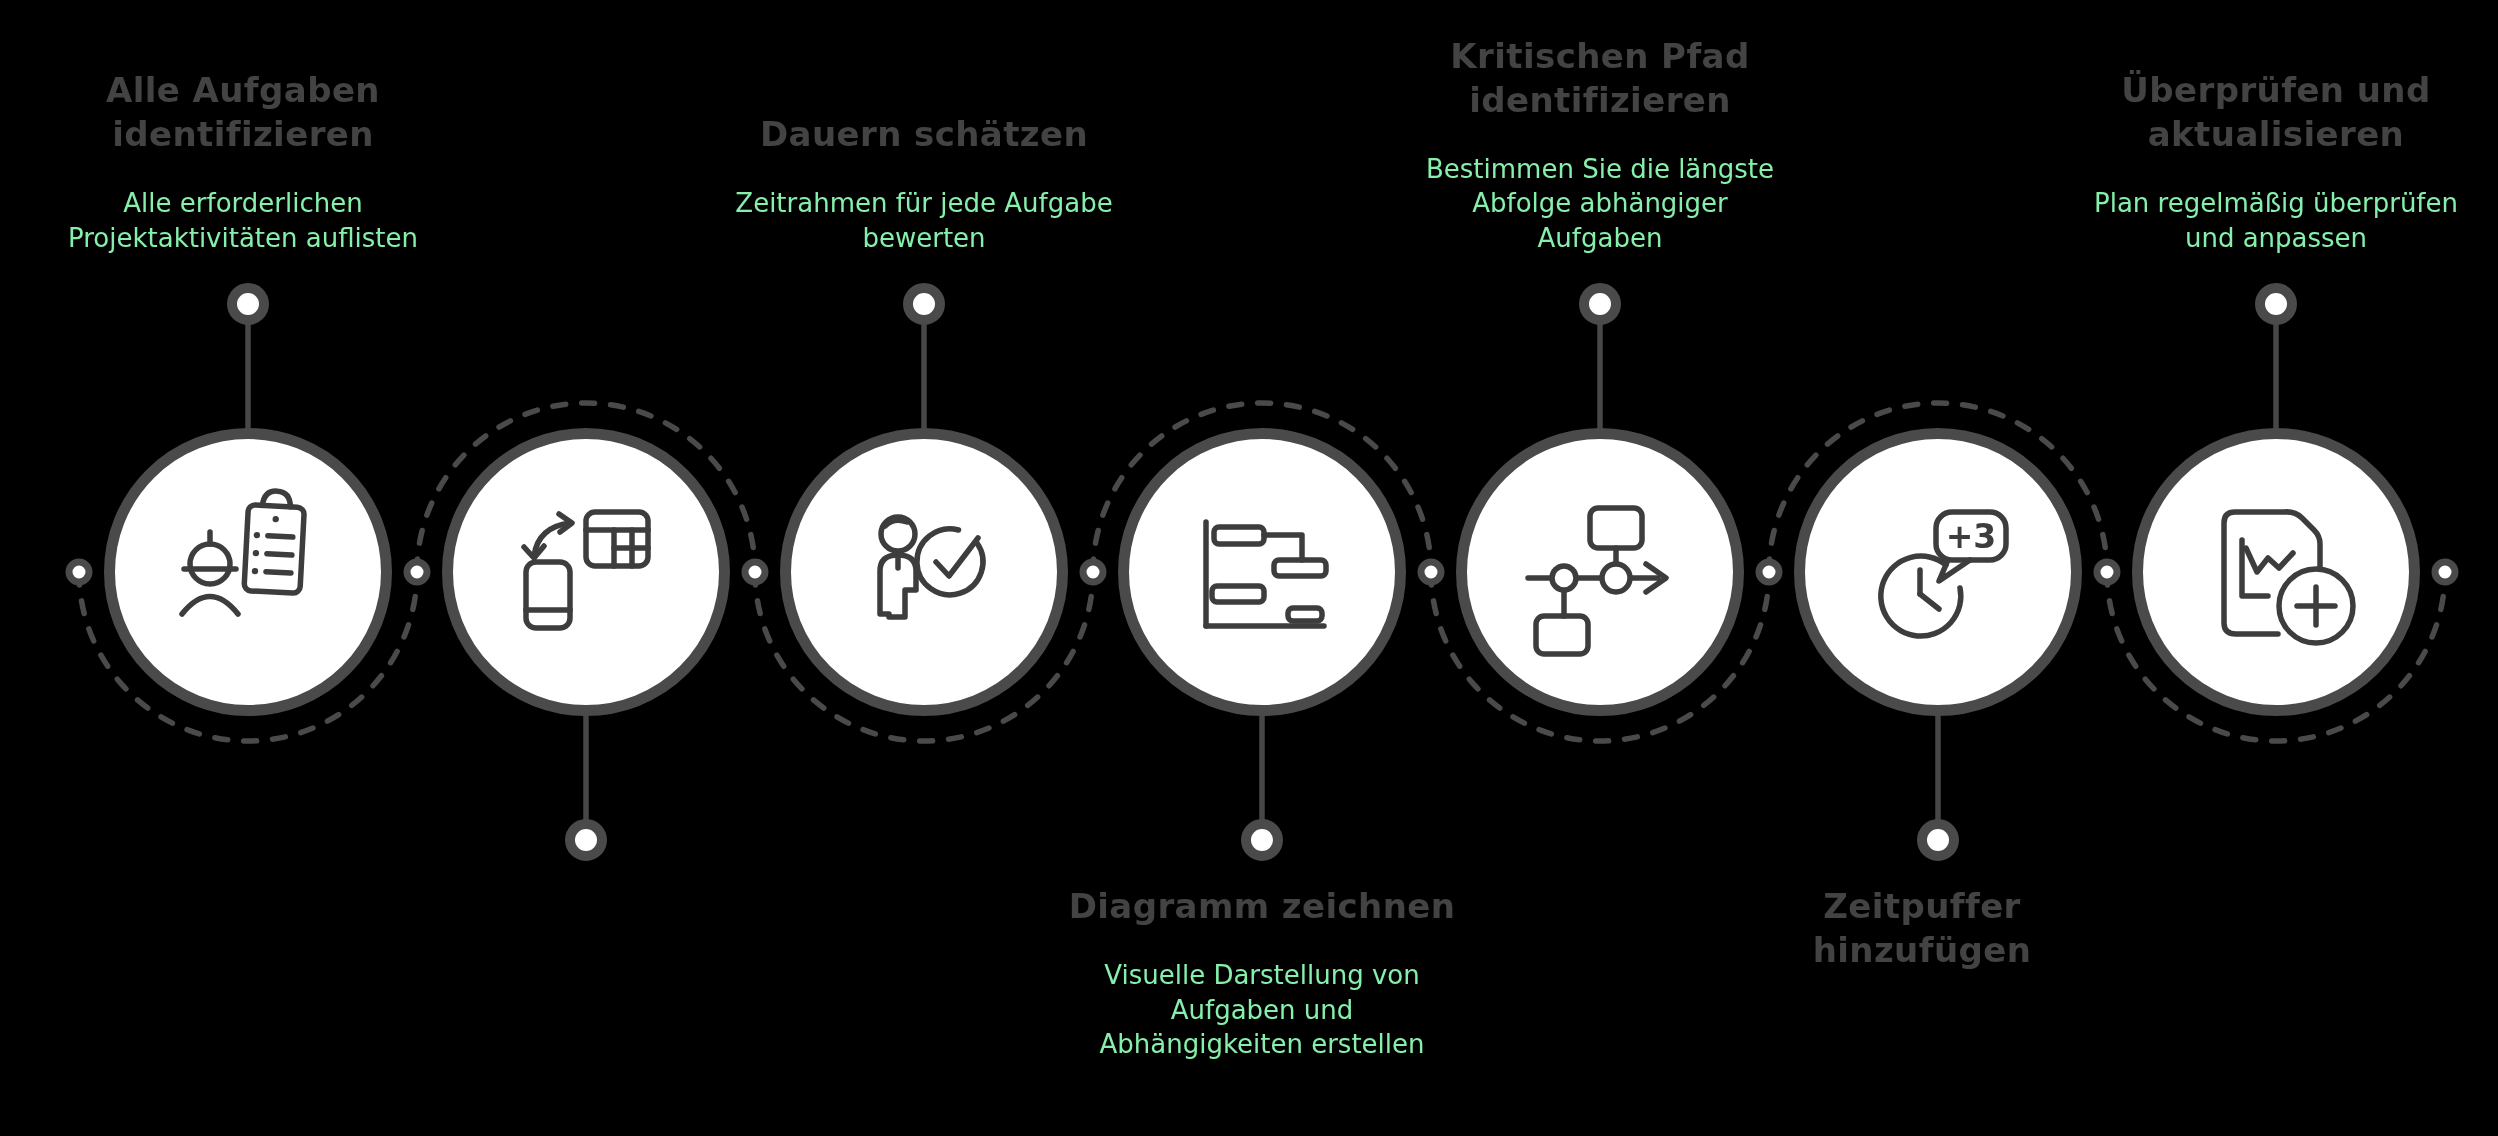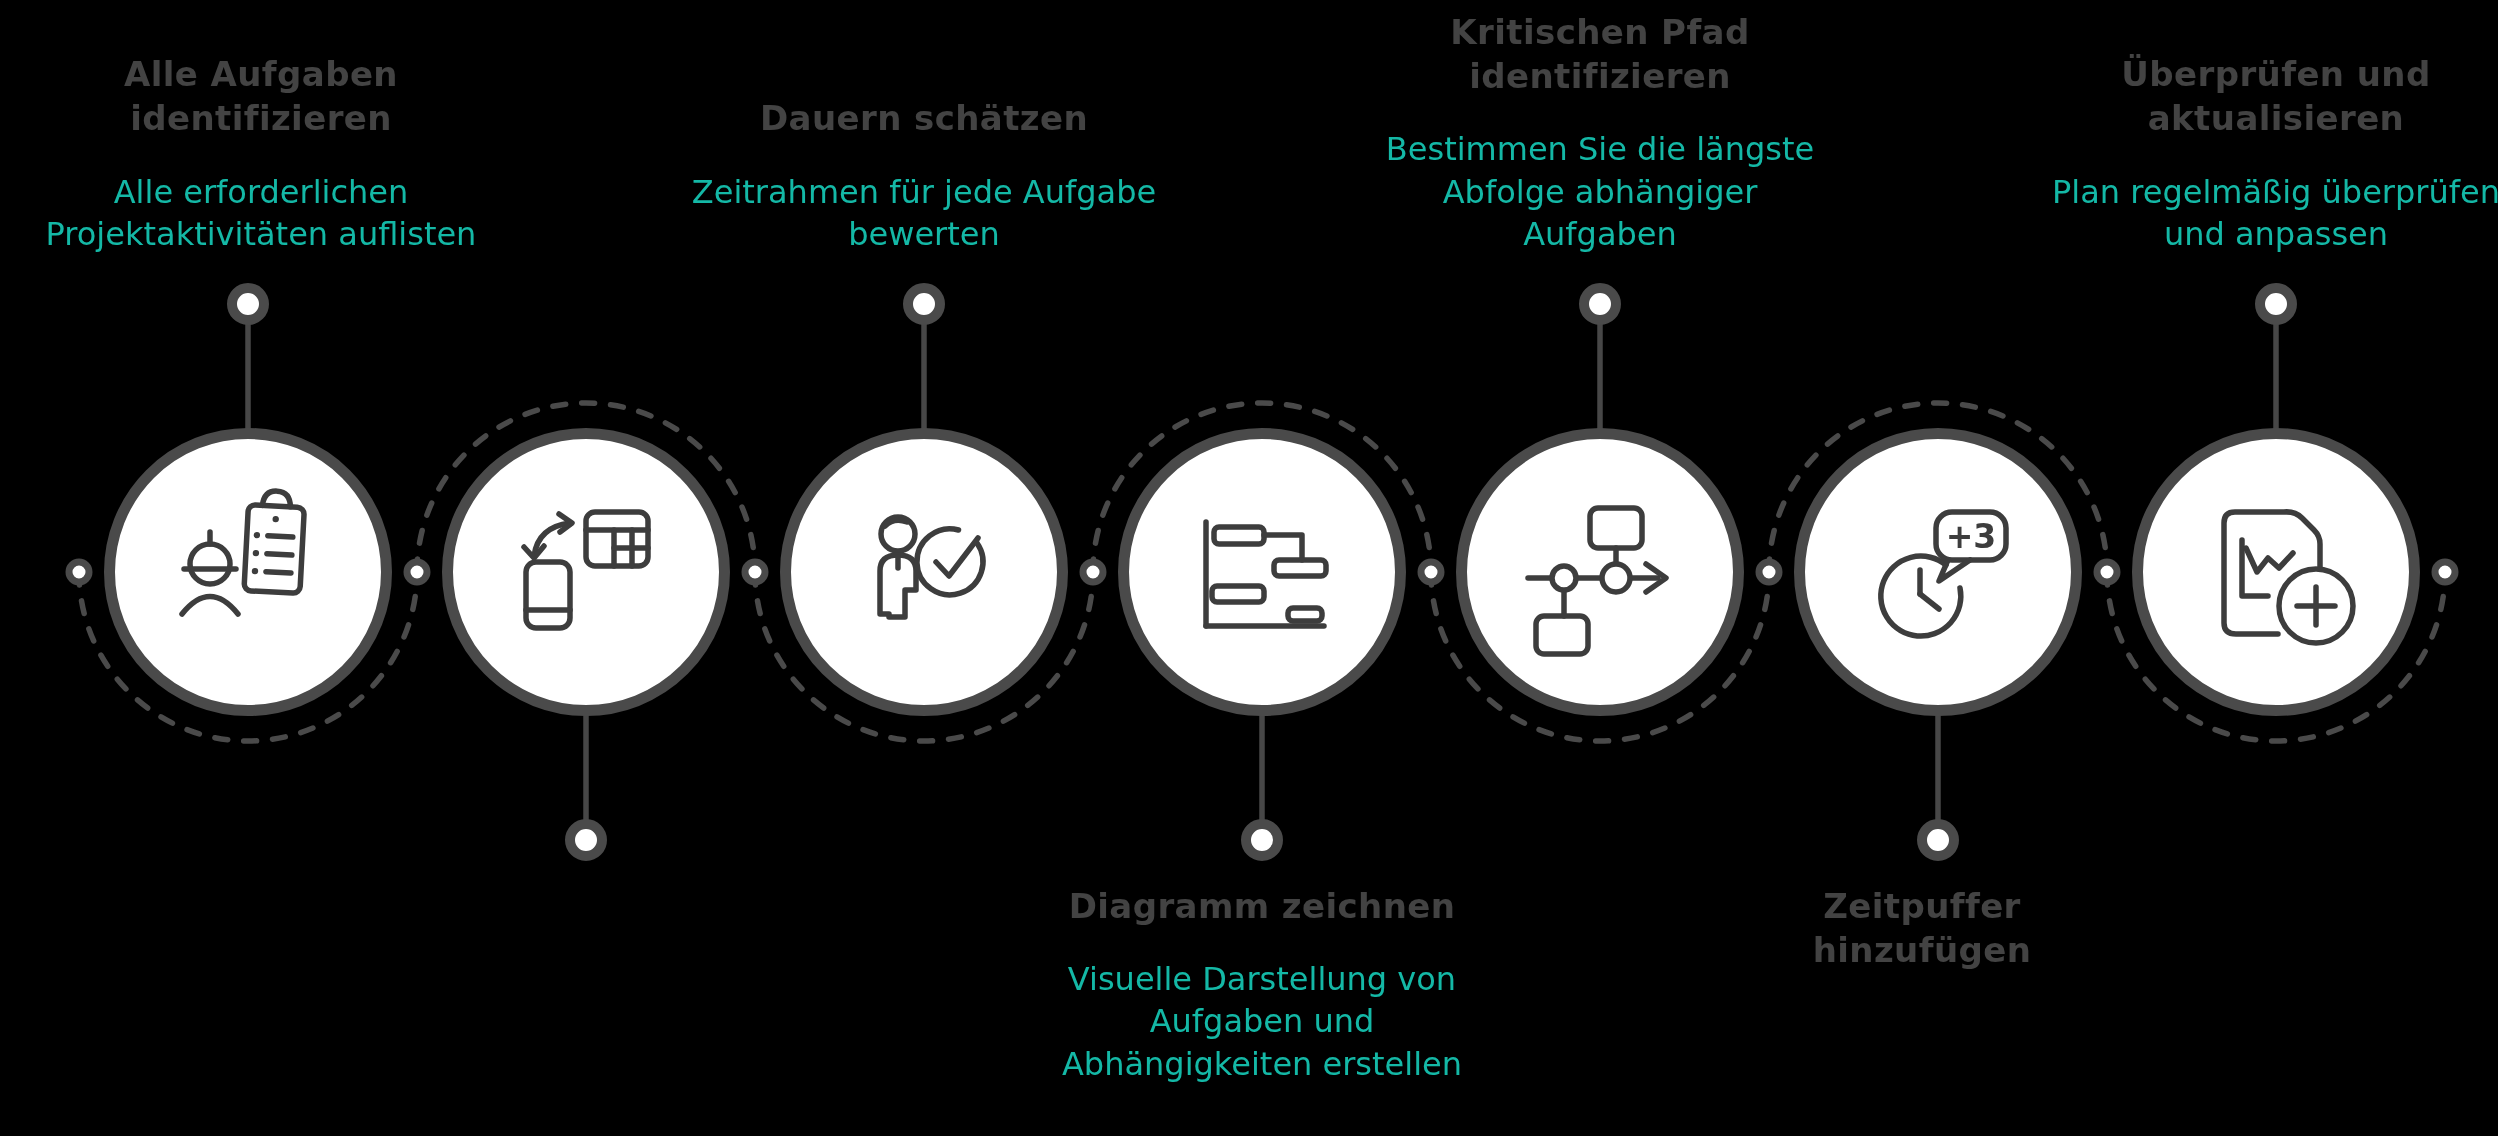--- a/index.html
+++ b/index.html
@@ -28,21 +28,21 @@
     font-size:33px;font-weight:bold;text-anchor:middle;
   }
   .textblock{position:absolute;width:480px;text-align:center;}
   .textblock.top{bottom:881px;}
   .textblock.bottom{top:884px;}
   .step-title{
     font-size:34px;font-weight:bold;line-height:1.3;letter-spacing:.4px;
     color:#434343;white-space:pre-line;
   }
   .step-desc{
-    font-size:32px;line-height:1.32;margin-top:30px;color:#14b8a6;white-space:pre-line;
+    font-size:26px;line-height:1.32;margin-top:30px;color:#86efac;white-space:pre-line;
   }
 </style>
 </head>
 <body>
 
 <div class="canvas">
 
   <svg class="deco" viewBox="0 0 2498 1136">
 
     <path class="arc" d="M 79 572 A 169 169 0 0 0 417 572"></path>
@@ -165,21 +165,21 @@
     <svg class="icon" viewBox="-90 -90 180 180">
       <path d="M 2 62 H -40 Q -52 62 -52 51 V -49 Q -52 -60 -41 -60 H 8 Q 19 -61 26 -54 L 38 -42 Q 44 -36 44 -28 V 0"></path>
       <path d="M -34 -32 V 24 H -8"></path>
       <path d="M -30 -24 L -19 0 L -8 -14 L 3 -4 L 17 -19"></path>
       <circle class="mask" cx="40" cy="34" r="37"></circle>
       <path d="M 40 15 V 53"></path>
       <path d="M 21 34 H 59"></path>
     </svg>
   </div>
 
-  <div class="textblock top" style="left:21px">
+  <div class="textblock top" style="left:3px">
     <div class="step-title">Alle Aufgaben
 identifizieren</div>
     <div class="step-desc">Alle erforderlichen
 Projektaktivitäten auflisten</div>
   </div>
 
   <div class="textblock bottom" style="left:346px">
   </div>
 
   <div class="textblock bottom" style="left:1022px">

